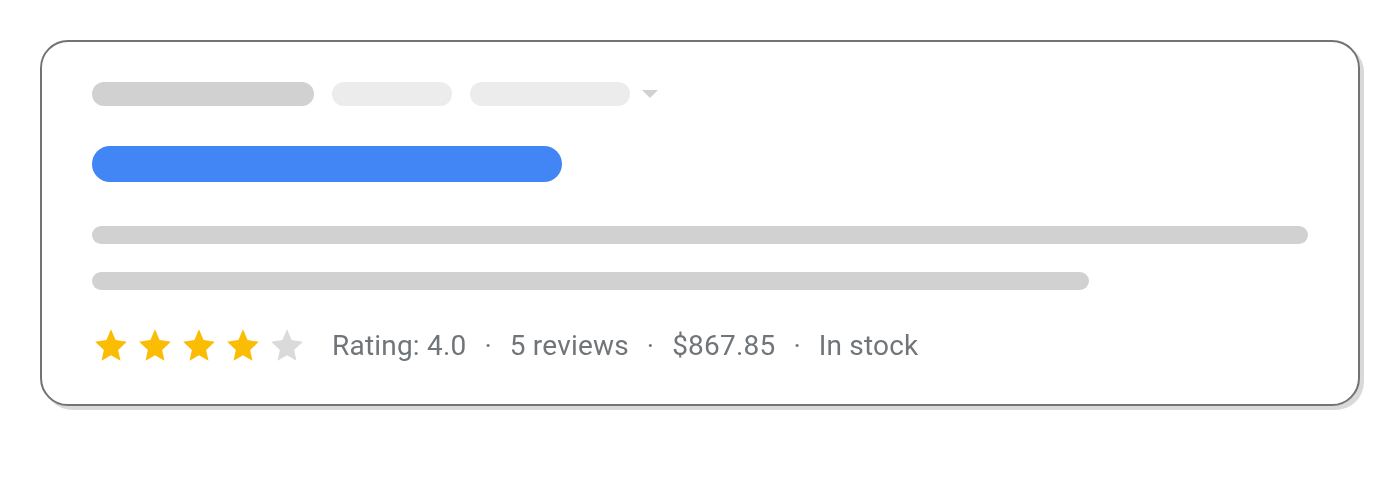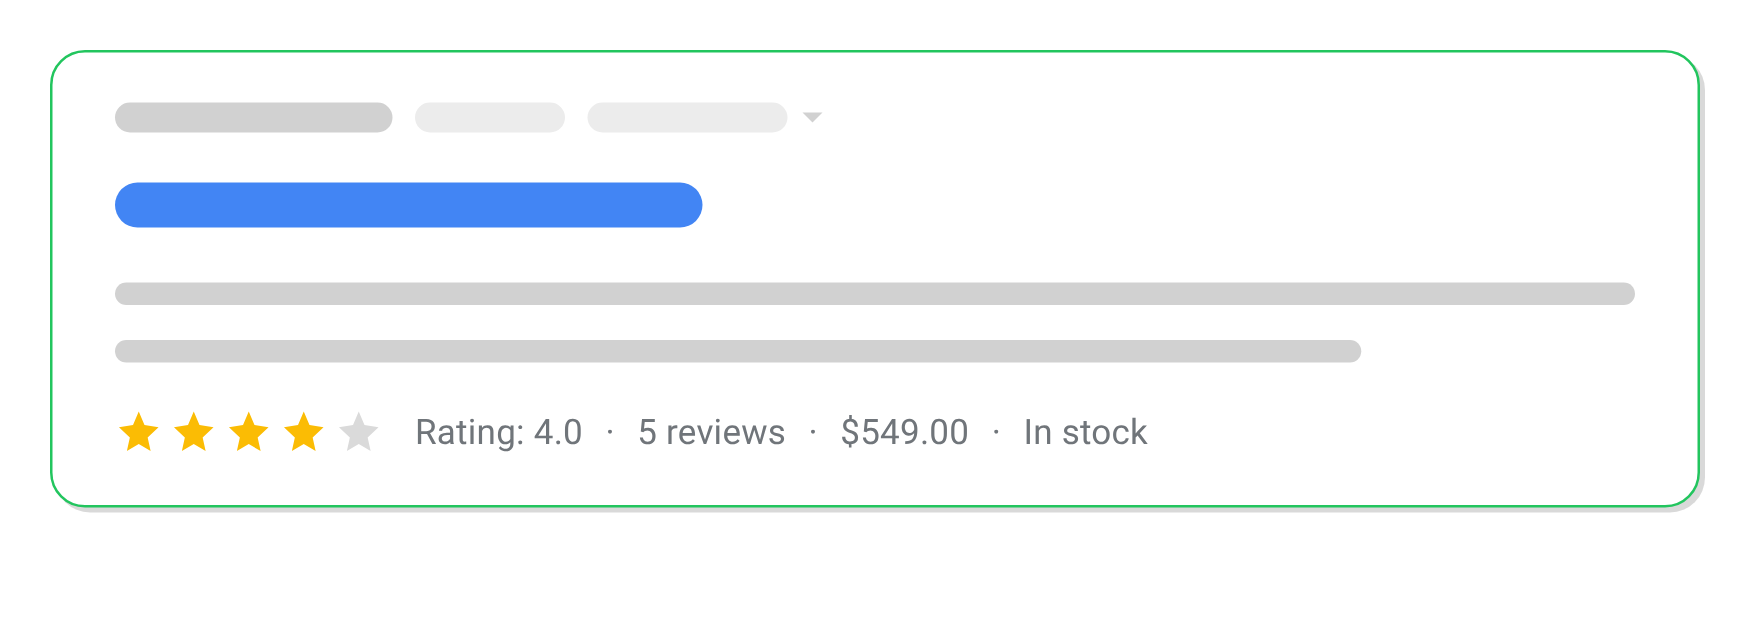--- a/index.html
+++ b/index.html
@@ -8,21 +8,21 @@
       box-sizing: border-box;
     }
     body {
       font-family: -apple-system, BlinkMacSystemFont, 'Segoe UI', Roboto, Arial, sans-serif;
       background: #fff;
       padding: 40px;
       width: 1400px;
       height: 501px;
     }
     .card {
-      border: 2px solid #22c55e;
+      border: 2px solid #737373;
       border-radius: 28px;
       padding: 40px 50px 40px 50px;
       box-shadow: 4px 4px 0 rgba(0,0,0,0.15);
       background: #fff;
     }
     .top-row {
       display: flex;
       gap: 18px;
       align-items: center;
       margin-bottom: 40px;
@@ -133,17 +133,17 @@
           <path class="star-filled" d="M12 2l2.9 6.9L22 10l-5.5 5.1L18 22l-6-3.5L6 22l1.5-6.9L2 10l7.1-1.1z"></path>
         </svg>
       <svg class="star-icon" viewBox="0 0 24 24">
           <path class="star-empty" d="M12 2l2.9 6.9L22 10l-5.5 5.1L18 22l-6-3.5L6 22l1.5-6.9L2 10l7.1-1.1z"></path>
         </svg>
     </div>
     <span class="rating-text">Rating: 4.0</span>
     <span class="sep">·</span>
     <span class="rating-text">5 reviews</span>
     <span class="sep">·</span>
-    <span class="rating-text">$549.00</span>
+    <span class="rating-text">$867.85</span>
     <span class="sep">·</span>
     <span class="rating-text">In stock</span>
   </div>
 </div>
 
 </body></html>

